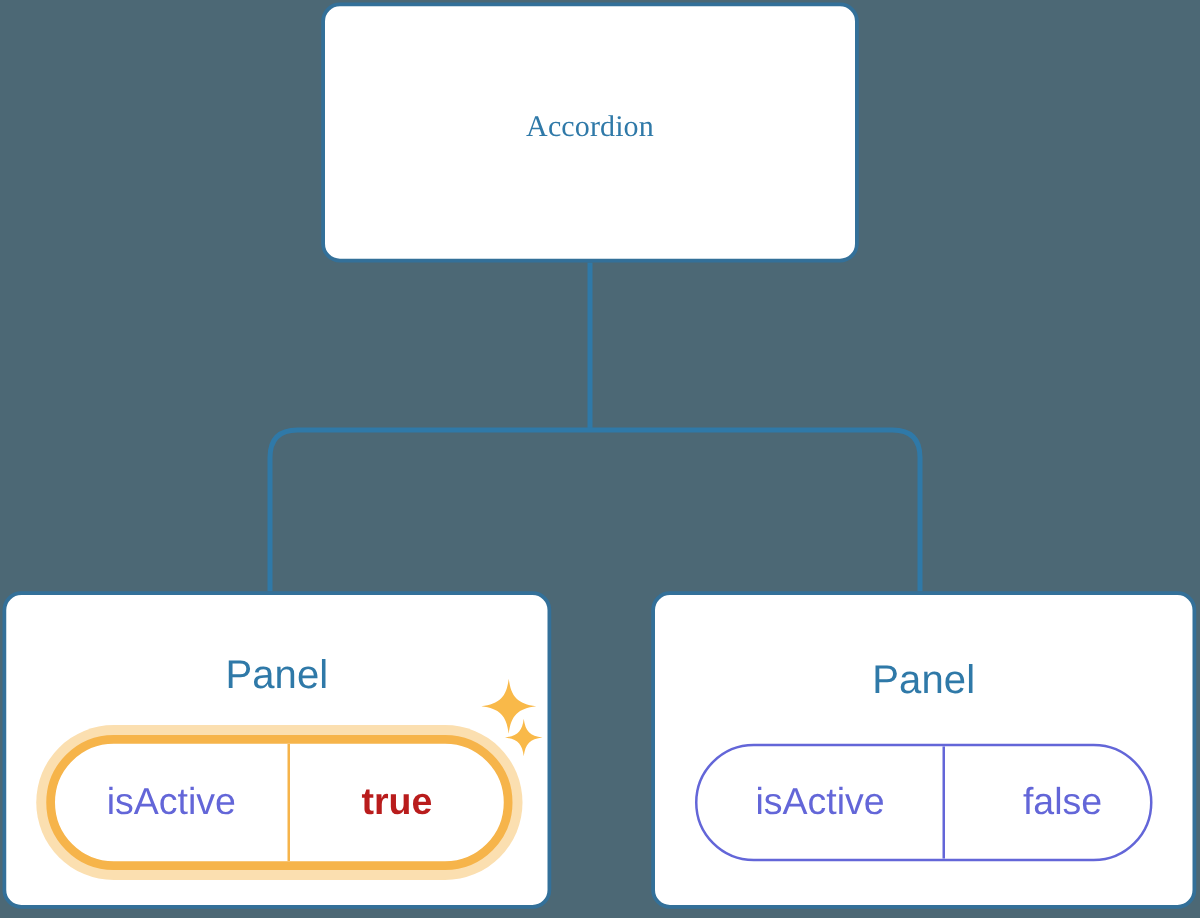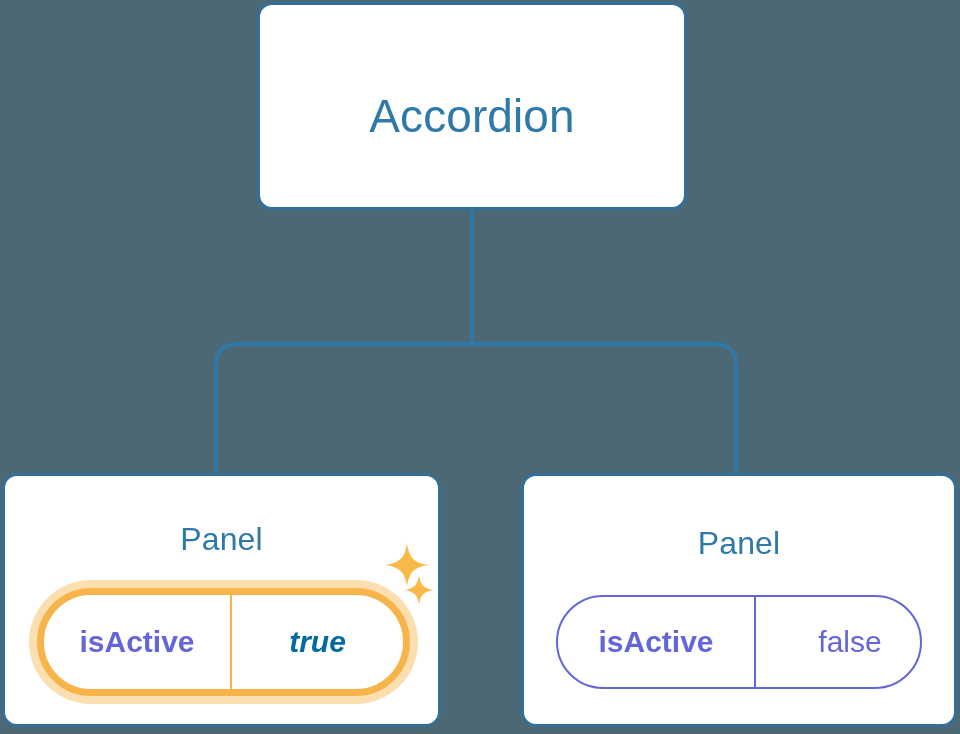--- a/index.html
+++ b/index.html
@@ -52,21 +52,22 @@
 
   
   #node-accordion {
     left: 257px;
     top: 2px;
     width: 430px;
     height: 208px;
   }
   #node-accordion .node-title {
     top: 84px;
-    font-size: 46px;
+    font-size: 24px;
+    font-family: Liberation Serif, serif;
   }
 
   
   #node-panel-left {
     left: 2px;
     top: 473px;
     width: 439px;
     height: 254px;
   }
   #node-panel-right {
@@ -98,21 +99,21 @@
   .pill-cell {
     display: flex;
     align-items: center;
     justify-content: center;
     box-sizing: border-box;
     color: #6366d8;
     white-space: nowrap;
   }
 
   .pill-key {
-    font-weight: 700;
+    font-weight: 400;
   }
   .pill-val {
     font-weight: 400;
   }
 
   
   #pill-left {
     left: 37px;
     top: 588px;
     width: 373px;
@@ -121,22 +122,21 @@
     box-shadow: 0 0 0 8px #fbdfb0;
     font-size: 30px;
   }
   #pill-left .pill-key {
     width: 188px;
     border-right: 2px solid #f6b44a;
   }
   #pill-left .pill-val {
     width: 171px;
     font-weight: 700;
-    color: #0369a1;
-    font-style: italic;
+    color: #b91c1c;
   }
 
   
   #pill-right {
     left: 556px;
     top: 595px;
     width: 366px;
     height: 94px;
     border: 2px solid #6366d8;
     font-size: 30px;

